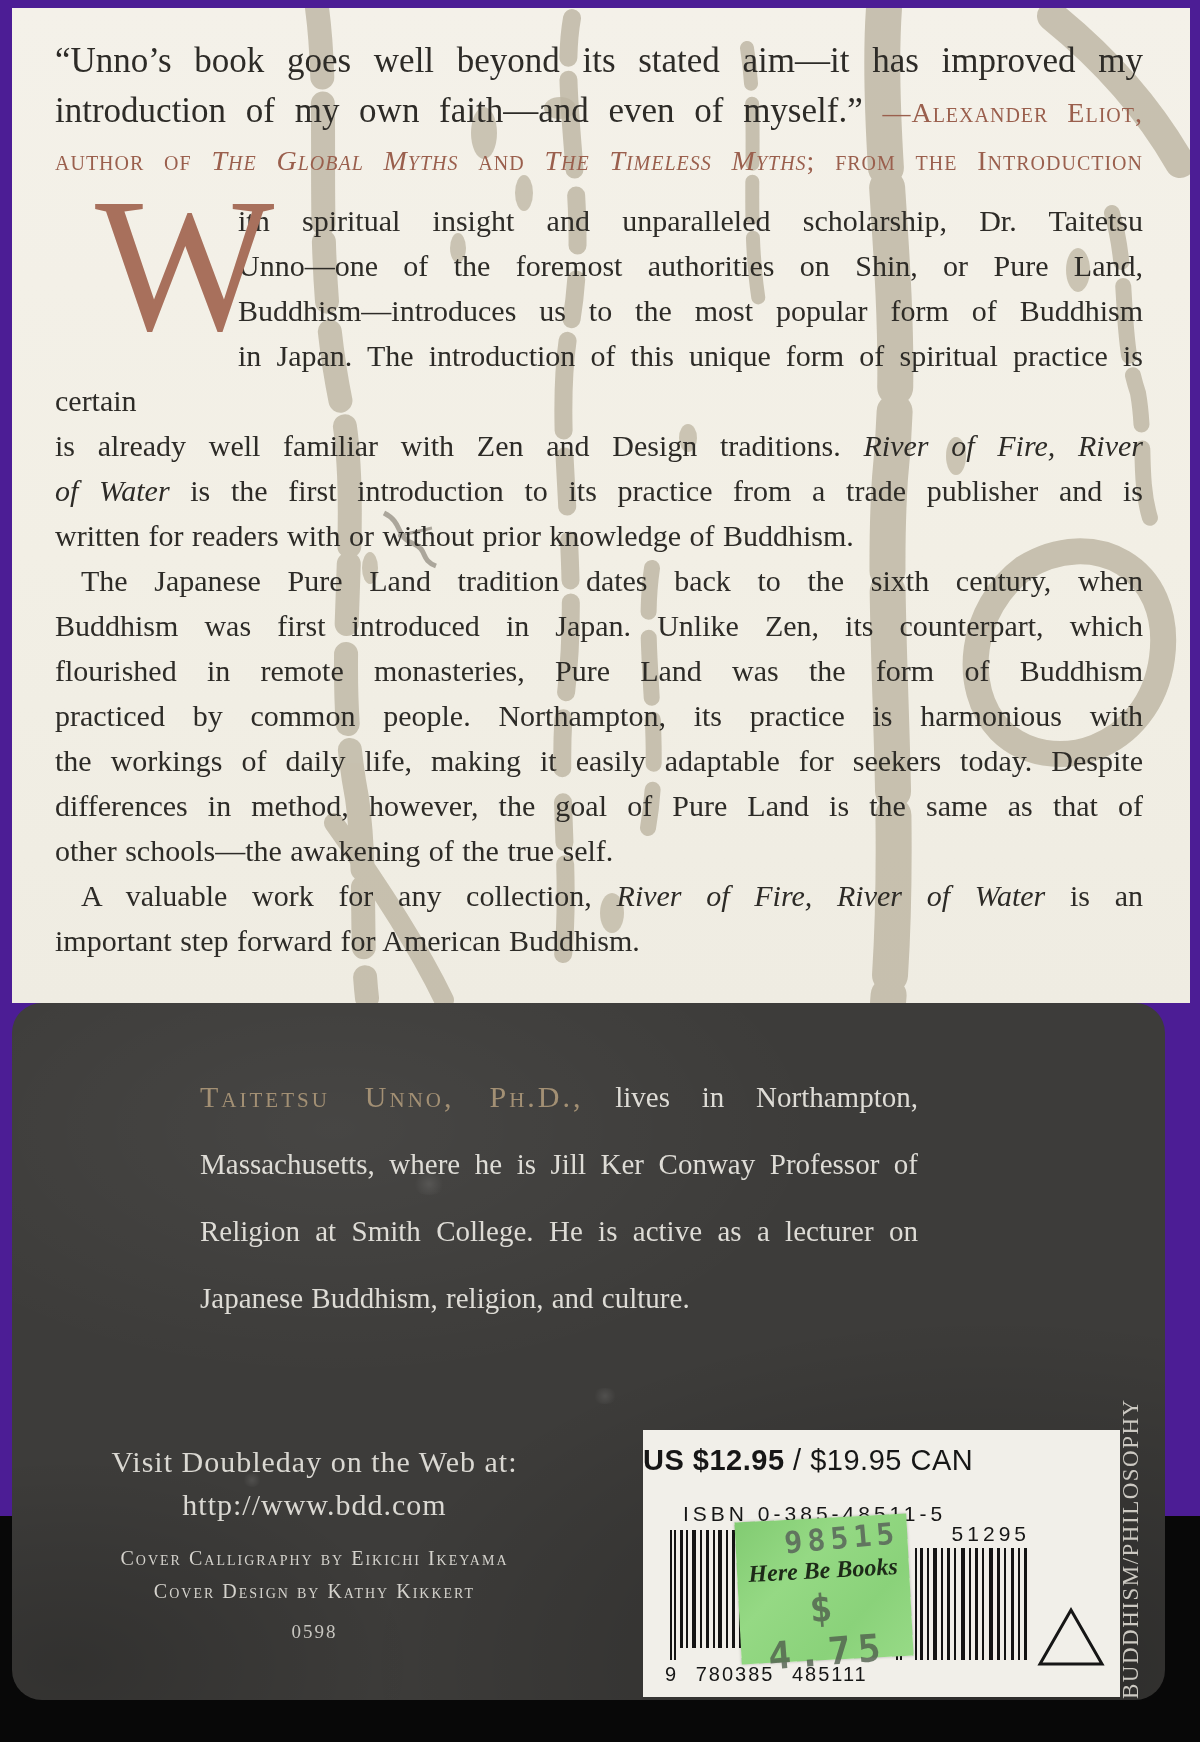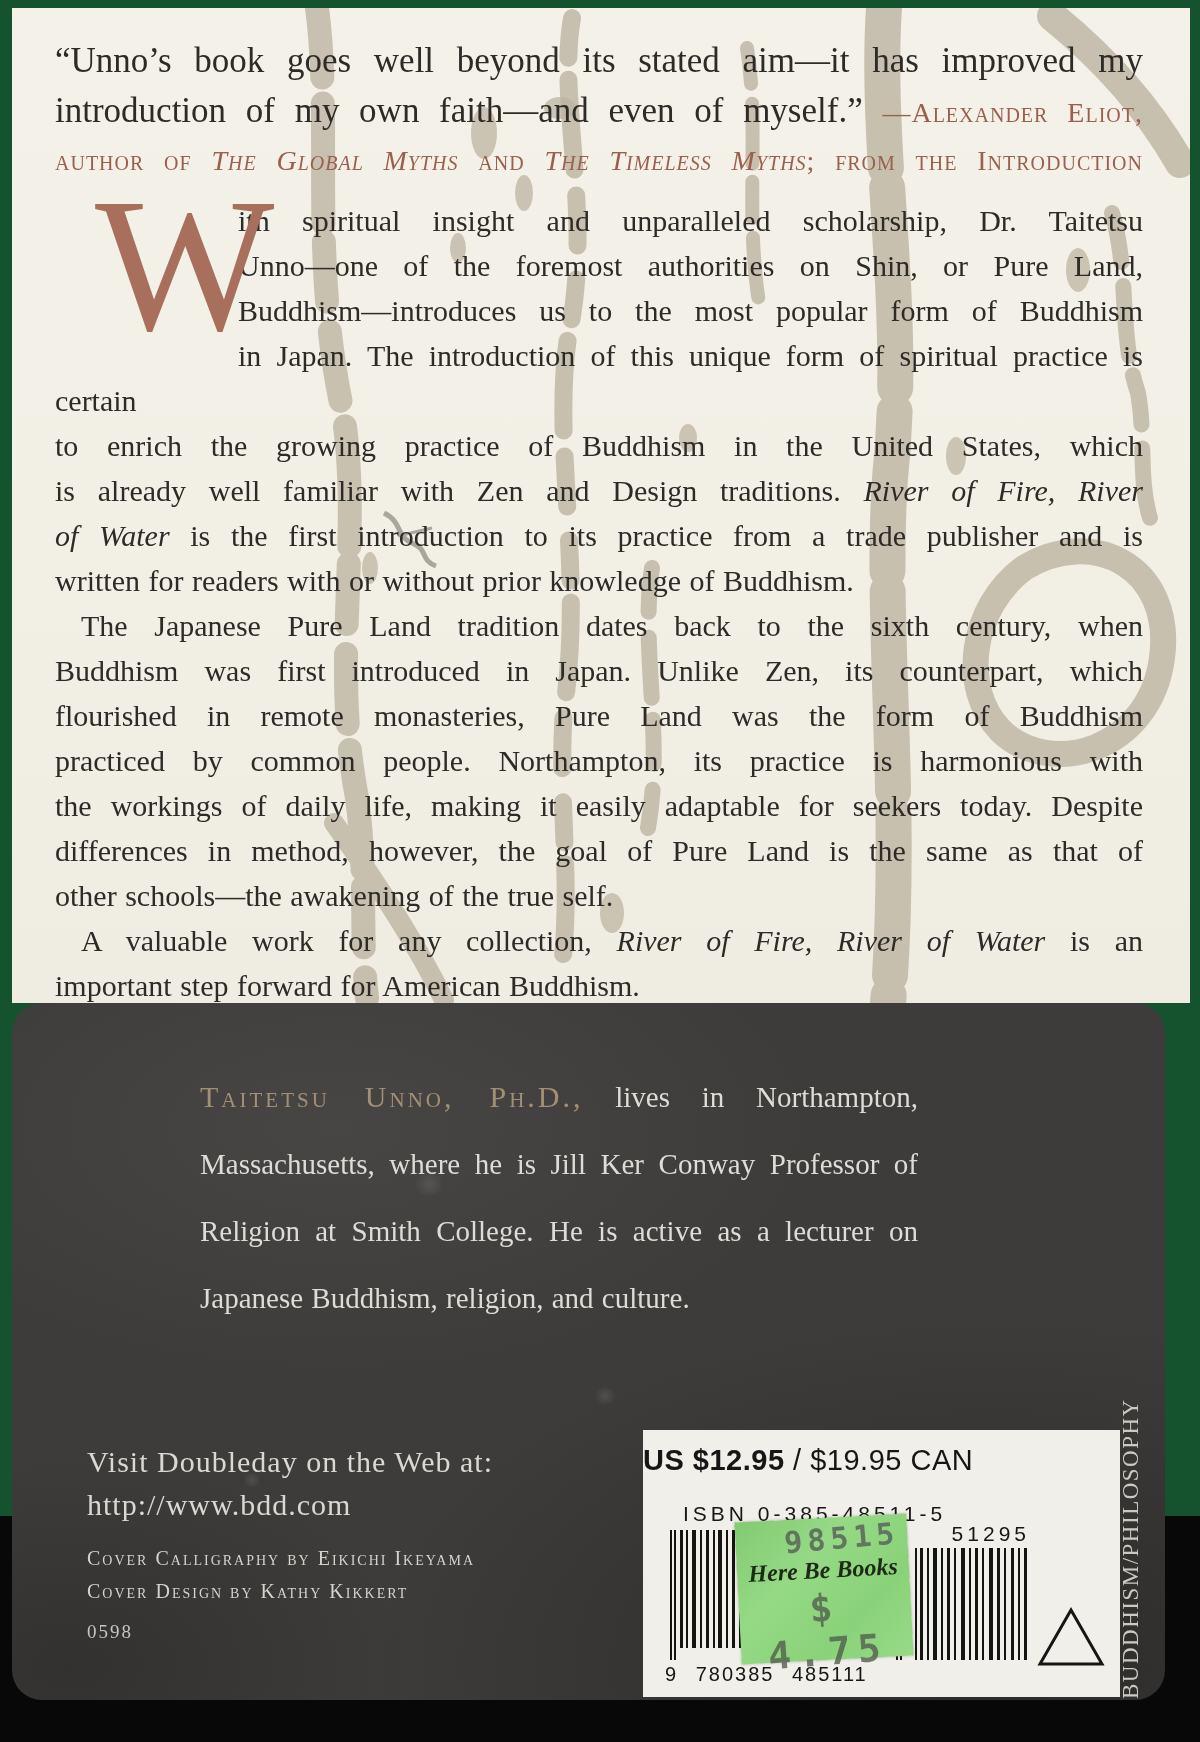--- a/index.html
+++ b/index.html
@@ -1,17 +1,17 @@
 <!DOCTYPE html>
 <html><head>
 <meta charset="utf-8">
 <style>
   html,body{margin:0;padding:0;background:#080808;}
   body{width:1200px;height:1742px;overflow:hidden;font-family:"Liberation Serif","DejaVu Serif",serif;}
-  .page{position:relative;width:1200px;height:1516px;background:#14532d;}
+  .page{position:relative;width:1200px;height:1516px;background:#4c1d95;}
 
   
   .cream{position:absolute;left:12px;top:8px;width:1178px;height:995px;
          background:linear-gradient(180deg,#f4f1e9 0%,#f2efe5 55%,#efece2 100%);overflow:hidden;}
   .calligraphy{position:absolute;left:0;top:0;}
 
   .quote{position:absolute;left:43px;top:28px;width:1088px;color:#2d2b27;}
   .quote .jline{font-size:35px;line-height:50px;text-align:justify;text-align-last:justify;}
   .quote .jline.small{font-size:27px;line-height:46px;}
   .quote .sc{font-size:28px;}
@@ -36,21 +36,21 @@
       radial-gradient(ellipse 900px 500px at 85% 95%, rgba(0,0,0,0.28), transparent 70%),
       radial-gradient(ellipse 500px 300px at 5% 95%, rgba(0,0,0,0.18), transparent 70%),
       #3d3c3a;
     overflow:visible;border-radius:30px;}
   .scuff{position:absolute;border-radius:50%;background:radial-gradient(circle,rgba(255,255,255,0.10),transparent 70%);}
 
   .bio{position:absolute;left:188px;top:60px;width:718px;color:#dedcd6;}
   .bio .jline{font-size:29px;line-height:67px;}
   .bio .sc{font-size:30px;}
 
-  .pub{position:absolute;left:75px;top:437px;width:455px;color:#dad8d2;}
+  .pub{position:absolute;left:75px;top:437px;width:455px;text-align:center;color:#dad8d2;}
   .visit{font-size:30px;line-height:43px;letter-spacing:1px;}
   .credit{font-variant-caps:small-caps;font-size:20px;line-height:33px;letter-spacing:2px;color:#d5d3cd;}
   .credit.first{margin-top:16px;}
   .printcode{font-size:19px;margin-top:13px;color:#c7c5bf;letter-spacing:2px;}
 
   
   .bcbox{position:absolute;left:631px;top:427px;width:477px;height:267px;background:#f1efe9;
          font-family:"Liberation Sans","DejaVu Sans",sans-serif;color:#161616;}
   .price{position:absolute;left:0;right:0;top:14px;text-align:left;font-size:29px;letter-spacing:0.5px;}
   .price .bold{font-weight:bold;}
@@ -118,21 +118,20 @@
 
     <div class="bodytext">
       <div class="para p1">
         <span class="dropcap">W</span>
         <span class="dc-spacer"></span>
         <div>
             <div class="jline"><span class="">ith spiritual insight and unparalleled scholarship, Dr. Taitetsu</span></div>
             <div class="jline"><span class="">Unno—one of the foremost authorities on Shin, or Pure Land,</span></div>
             <div class="jline"><span class="">Buddhism—introduces us to the most popular form of Buddhism</span></div>
             <div class="jline"><span class="">in Japan. The introduction of this unique form of spiritual practice is certain</span></div>
-            <div class="jline"><span class="">to enrich the growing practice of Buddhism in the United States, which</span></div>
             <div class="jline"><span class="">is already well familiar with Zen and Design traditions. </span><span class="i">River of Fire, River</span></div>
             <div class="jline"><span class="i">of Water</span><span class=""> is the first introduction to its practice from a trade publisher and is</span></div>
             <div class="jline last"><span class="">written for readers with or without prior knowledge of Buddhism.</span></div>
           </div>
       </div>
       <div class="para">
           <div class="jline ind"><span class="">The Japanese Pure Land tradition dates back to the sixth century, when</span></div>
           <div class="jline"><span class="">Buddhism was first introduced in Japan. Unlike Zen, its counterpart, which</span></div>
           <div class="jline"><span class="">flourished in remote monasteries, Pure Land was the form of Buddhism</span></div>
           <div class="jline"><span class="">practiced by common people. Northampton, its practice is harmonious with</span></div>

